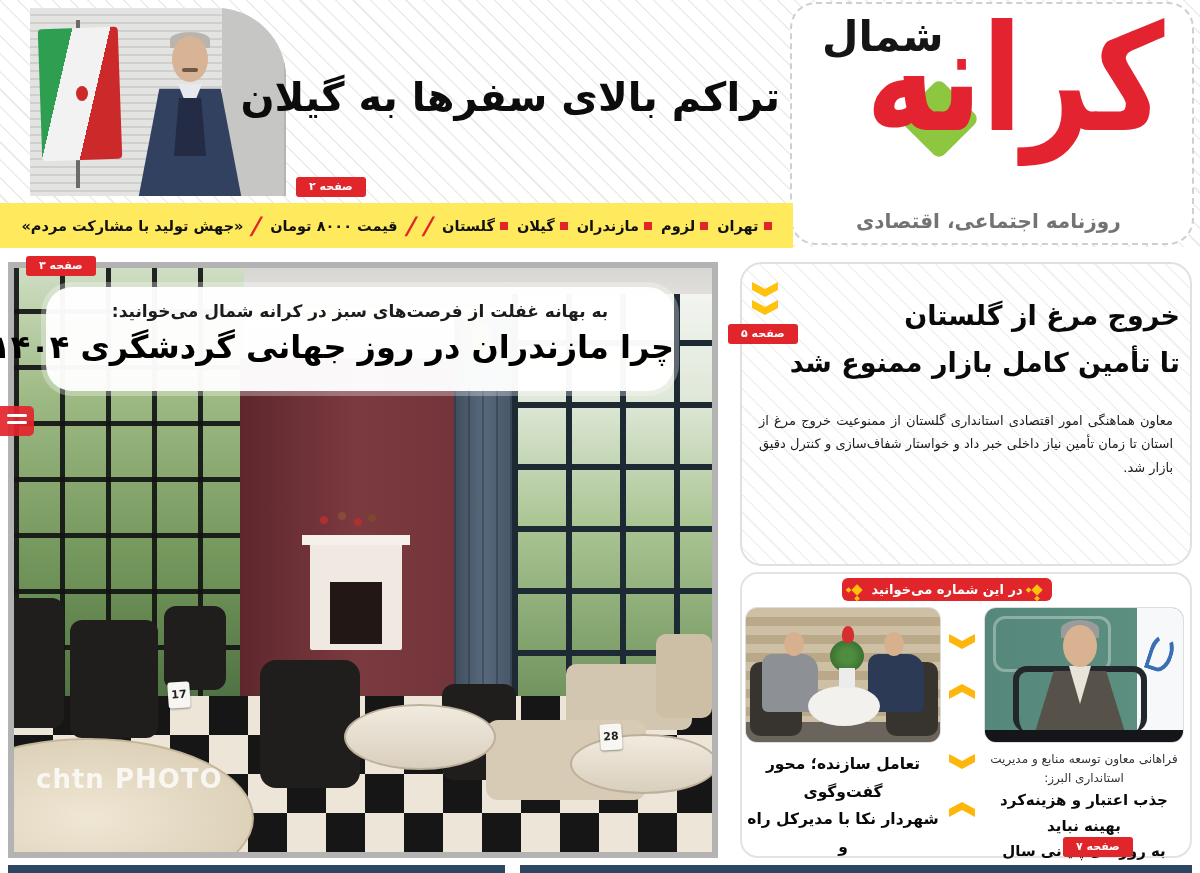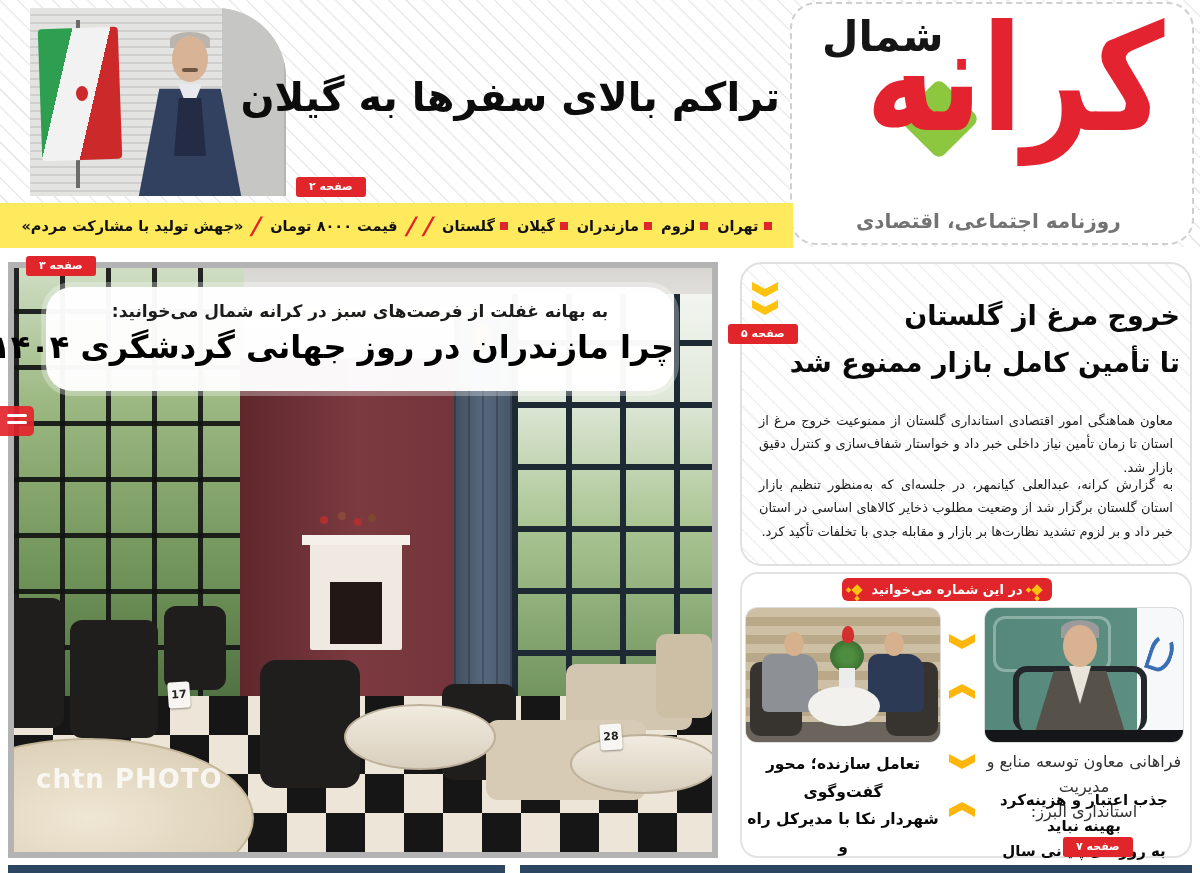--- a/index.html
+++ b/index.html
@@ -176,21 +176,21 @@
   .d-head { position:absolute; left:78px; top:17px; width:34px; height:42px; background:#d9b292; border-radius:50%; }
   .d-body { position:absolute; left:38px; top:56px; width:114px; height:70px; background:#56524a;
             clip-path:polygon(10% 100%,27% 10%,73% 10%,90% 100%); }
   .d-shirt { position:absolute; left:84px; top:58px; width:22px; height:38px; background:#e8e4da;
              clip-path:polygon(0 0,100% 0,50% 100%); }
   .d-desk { position:absolute; left:0; top:122px; width:200px; height:14px; background:#15161a; }
 
   
   .capL { left:745px; top:751px; width:196px; text-align:center; font-size:15.5px; font-weight:bold;
           line-height:1.78; color:#0a0a0a; }
-  .capR-k { left:984px; top:750px; width:200px; text-align:center; font-size:16px; color:#333; line-height:1.55; }
+  .capR-k { left:984px; top:750px; width:200px; text-align:center; font-size:12px; color:#333; line-height:1.55; }
   .capR-t { left:984px; top:788px; width:200px; text-align:center; font-size:15px; font-weight:bold;
             color:#0a0a0a; line-height:1.7; }
   .b8 { left:797px; top:837px;margin-top:31px; }
   .b7 { left:1063px; top:837px; }
 
   
   .bar { height:8px; background:#2c4560; top:865px; }
   .bar-l { left:8px; width:497px; }
   .bar-r { left:520px; width:672px; }
 </style>
@@ -298,21 +298,20 @@
   <div class="abs c1-chev">
     <span class="chev"></span>
     <span class="chev"></span>
   </div>
   <span class="abs badge c1-badge">صفحه ۵</span>
   <div class="abs c1-headline">
     <div>خروج مرغ از گلستان</div>
     <div>تا تأمین کامل بازار ممنوع شد</div>
   </div>
   <div class="abs c1-para c1-p1">معاون هماهنگی امور اقتصادی استانداری گلستان از ممنوعیت خروج مرغ از استان تا زمان تأمین نیاز داخلی خبر داد و خواستار شفاف‌سازی و کنترل دقیق بازار شد.</div>
-  <div class="abs c1-para c1-p2">به گزارش کرانه، عبدالعلی کیانمهر، در جلسه‌ای که به‌منظور تنظیم بازار استان گلستان برگزار شد از وضعیت مطلوب ذخایر کالاهای اساسی در استان خبر داد و بر لزوم تشدید نظارت‌ها بر بازار و مقابله جدی با تخلفات تأکید کرد.</div>
 
   <div class="abs card2"></div>
   <div class="abs pill">
     <span class="dmd"></span>
     <span>در این شماره می‌خوانید</span>
     <span class="dmd"></span>
   </div>
 
   <div class="abs issue-photo ph-left">
     <span class="m-bg"></span>

